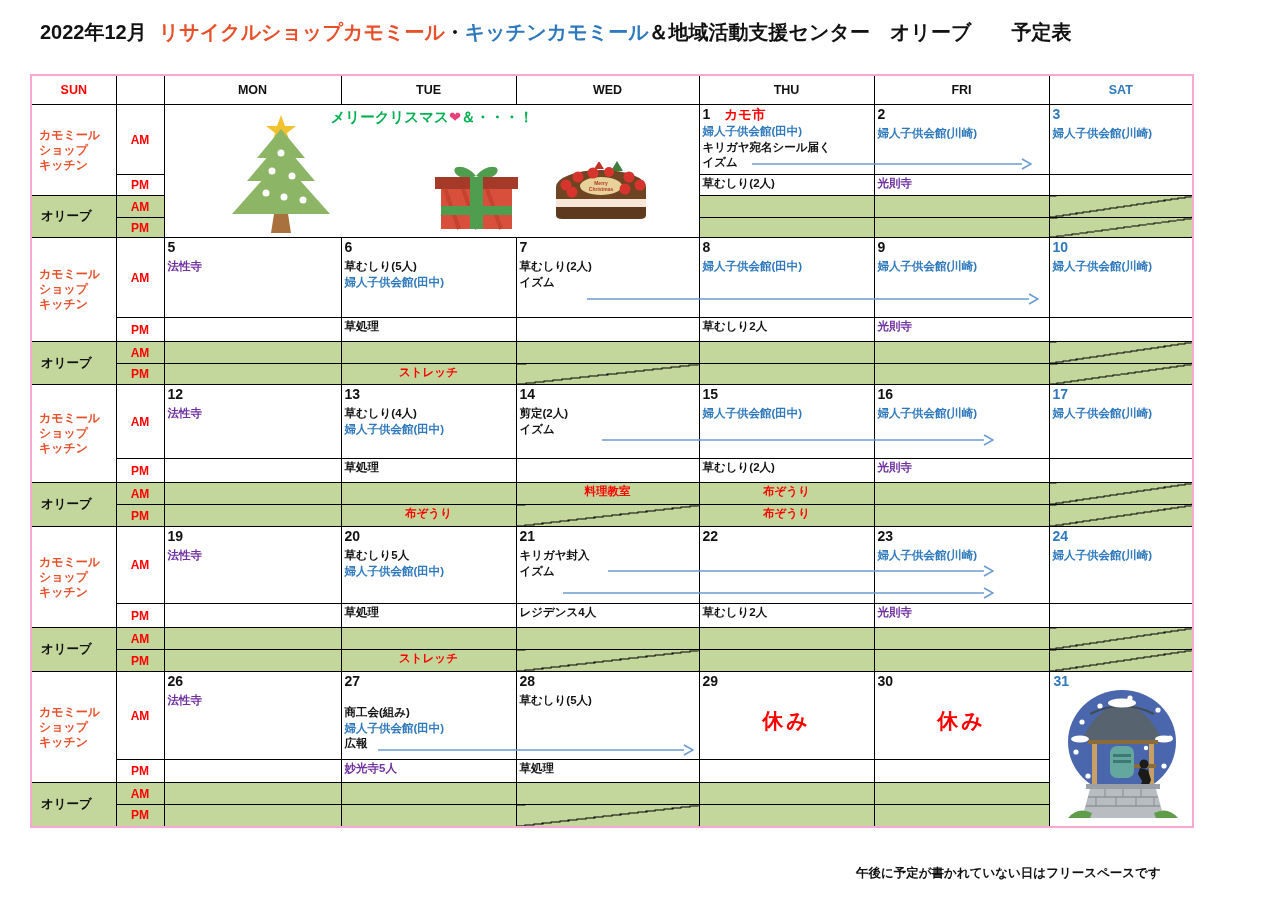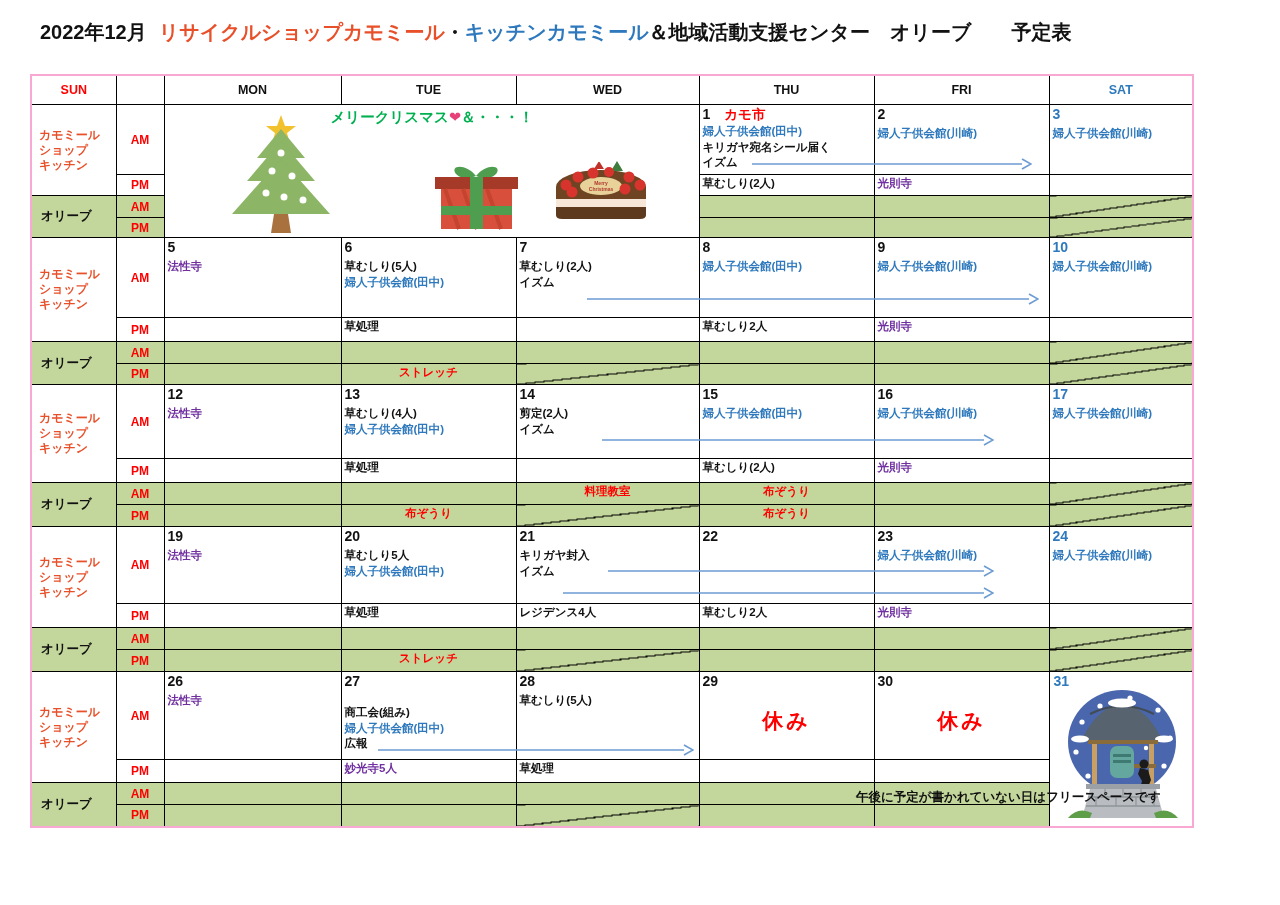--- a/index.html
+++ b/index.html
@@ -45,21 +45,21 @@
   .tree{left:60px;top:8px;}
   .gift{left:264px;top:56px;}
   .cake{left:376px;top:50px;}
   .bell-cell{position:relative;}
   .bell-date{position:absolute;top:1px;left:4px;}
   .bell-img{position:absolute;left:10px;top:12px;}
 
   .arrow{position:absolute;}
   .arrow line,.arrow path{stroke:#6b9bd2;stroke-width:1.6;fill:none;}
 
-  .footer-note{position:absolute;left:856px;top:789px;font-size:12.5px;color:#111;}
+  .footer-note{position:absolute;left:856px;top:865px;font-size:12.5px;color:#111;}
 </style>
 </head>
 <body>
 
 <div class="sheet">
 
   <div class="title">
     <span>2022年12月</span><span class="t-orange">リサイクルショップカモミール</span><span>・</span><span class="t-blue">キッチンカモミール</span><span>＆地域活動支援センター　オリーブ　　予定表</span>
   </div>
 

